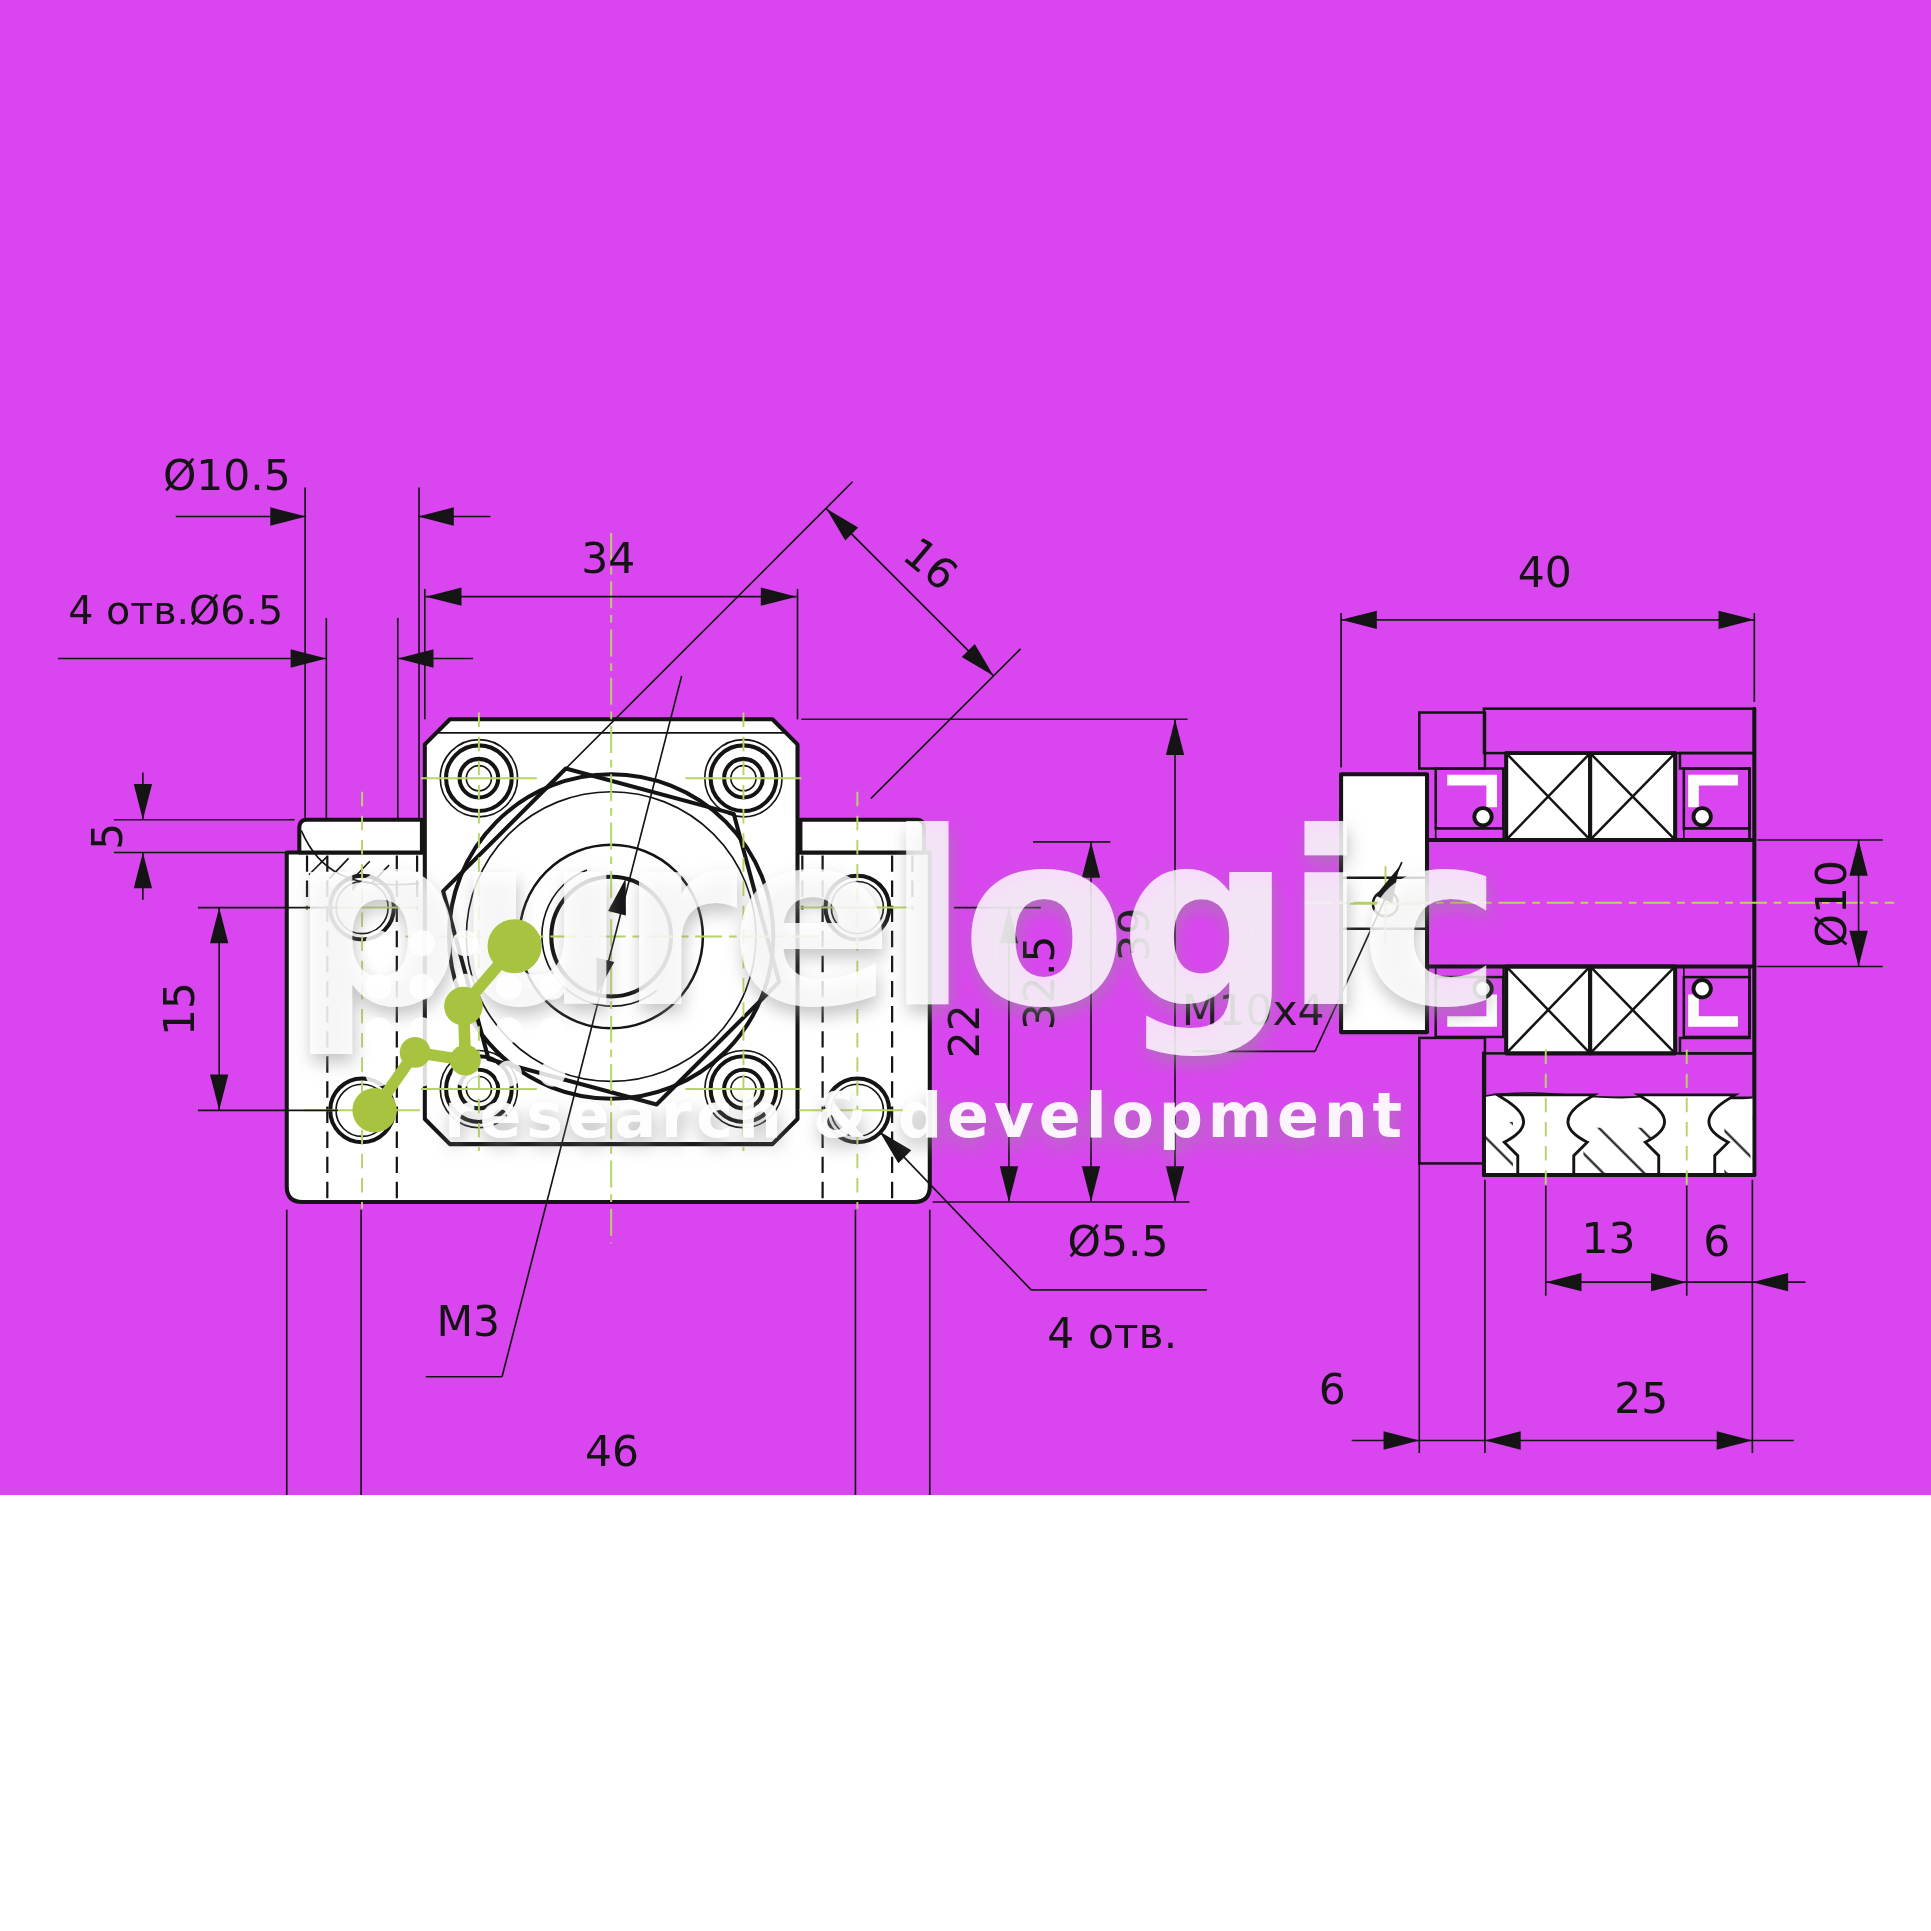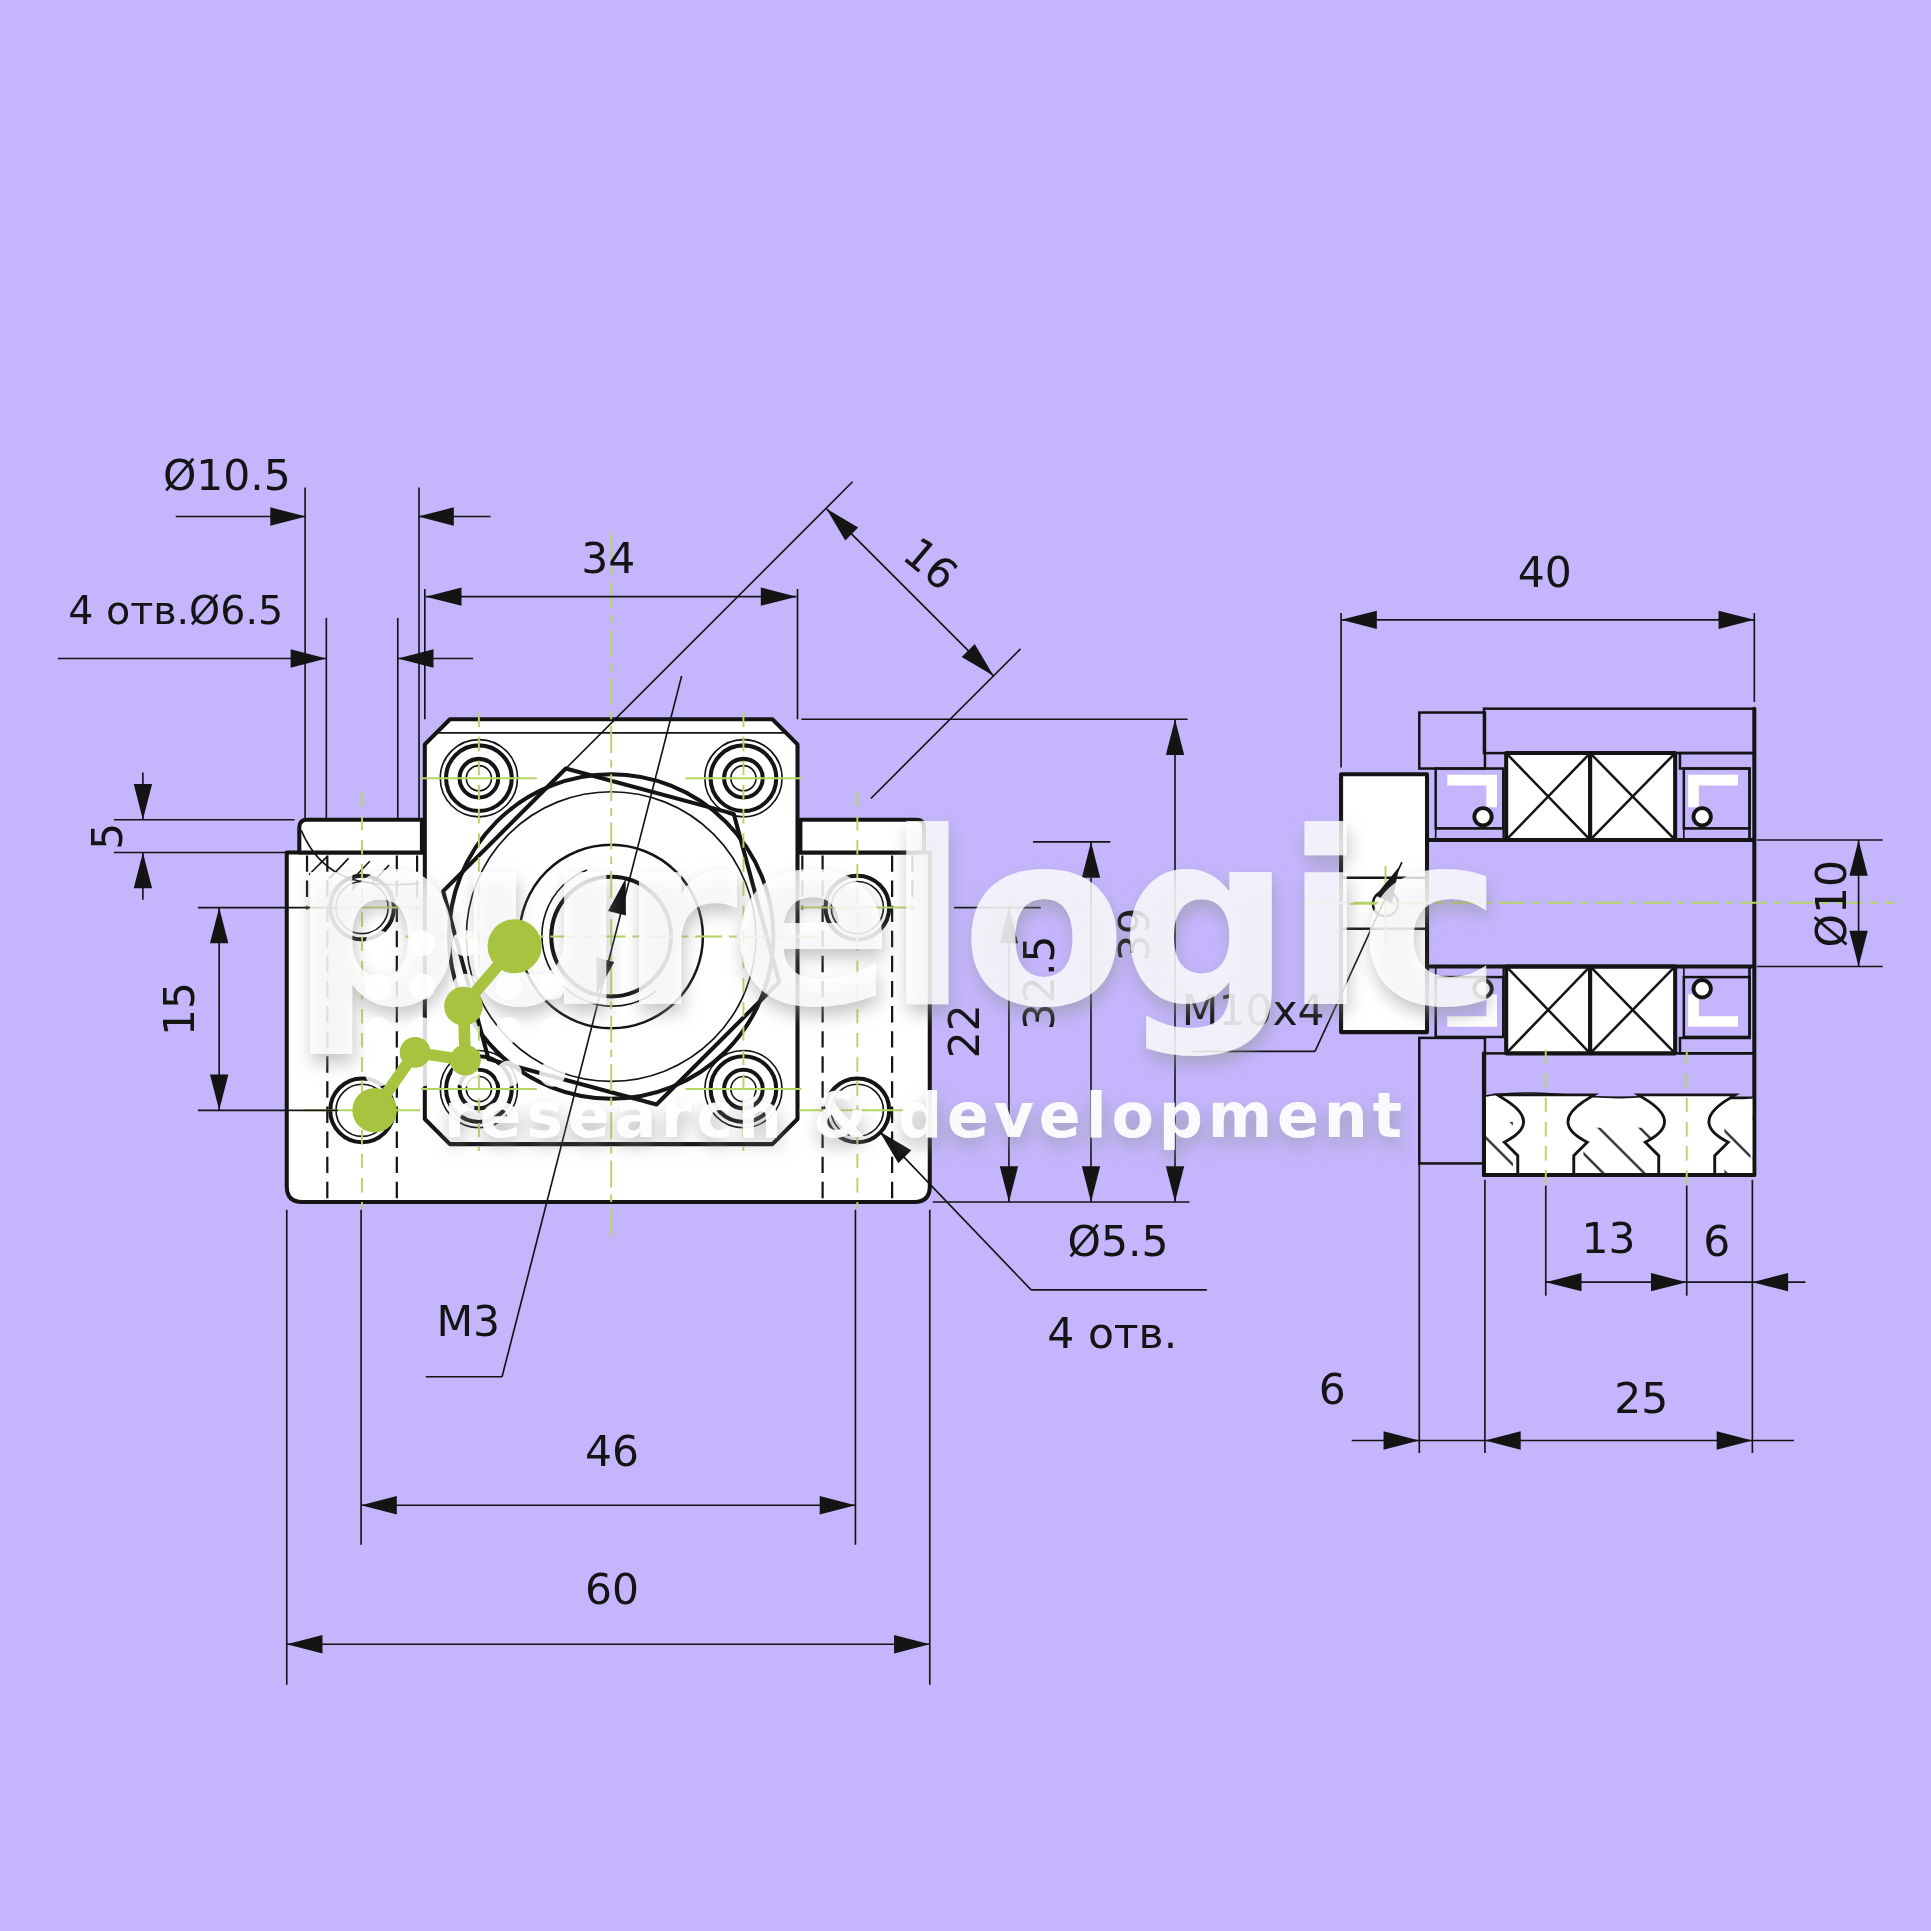--- a/index.html
+++ b/index.html
@@ -1,16 +1,16 @@
 <!DOCTYPE html>
 <html><head>
 <meta charset="utf-8">
 <style>
   html,body{margin:0;padding:0;background:#fff;}
-  .stage{position:relative;width:1931px;height:1931px;background:#c4b5fd;overflow:hidden;
+  .stage{position:relative;width:1931px;height:1495px;background:#d946ef;overflow:hidden;
          font-family:"DejaVu Sans",sans-serif;}
   svg{position:absolute;left:0;top:0;}
   
   .o  {stroke:#141414;fill:none;stroke-width:4.2;stroke-linejoin:round;stroke-linecap:round;}
   .ow {stroke:#141414;fill:#ffffff;stroke-width:4.2;stroke-linejoin:round;}
   .m  {stroke:#141414;fill:none;stroke-width:2.6;}
   .t  {stroke:#141414;fill:none;stroke-width:1.7;}
   .dsh{stroke:#141414;fill:none;stroke-width:2.3;stroke-dasharray:17 9;}
   
   .cl {stroke:#b6d467;fill:none;stroke-width:2;stroke-dasharray:28 7 8 7;}

